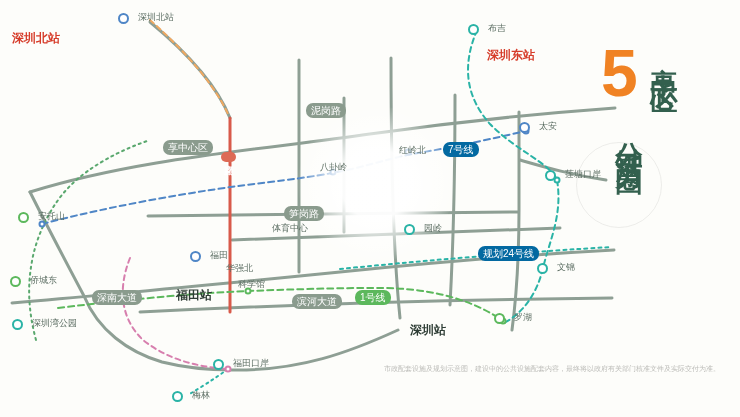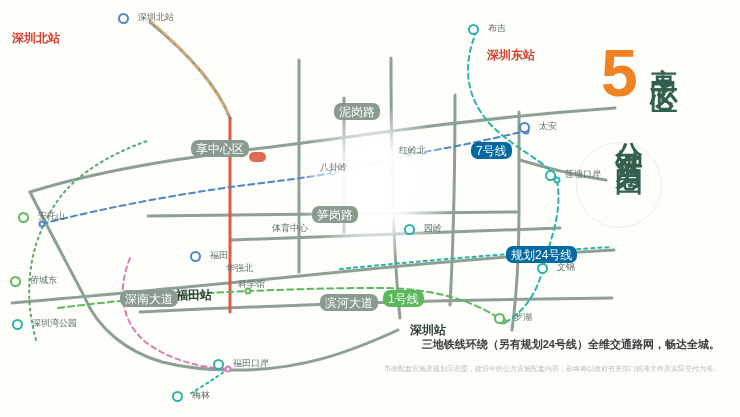--- a/index.html
+++ b/index.html
@@ -14,22 +14,22 @@
   
   .st{position:absolute;font-size:9px;color:#5c6e63;display:flex;align-items:flex-start;gap:9px;
     white-space:nowrap;line-height:1;}
   .st.major-red{color:#d63c2a;font-weight:bold;font-size:12px;}
   .st.major-dark{color:#2e3d35;font-weight:bold;font-size:12px;}
   .m-ic{width:7px;height:7px;border-radius:50%;background:#fff;display:inline-block;flex:0 0 auto;}
   .m-ic.blue{border:2px solid #4f86c6;}
   .m-ic.teal{border:2px solid #2ab3a6;}
   .m-ic.green{border:2px solid #5cb85c;}
   
-  .pill{position:absolute;background:#8a9b8d;color:#fff;font-size:12px;line-height:1.2;
-    padding:1.5px 5px;border-radius:7px;white-space:nowrap;margin-left:28px;}
+  .pill{position:absolute;background:#8a9b8d;color:#fff;font-size:10px;line-height:1.2;
+    padding:1.5px 5px;border-radius:7px;white-space:nowrap;}
   .pill.v{writing-mode:vertical-rl;padding:5px 1.5px;}
   .pill.red{background:#dd6a55;}
   .pill.blue{background:#0369a1;}
   .pill.green{background:#5cb85c;}
   .pill.teal{background:#0369a1;}
   
   .property{position:absolute;left:356px;top:176px;background:#ffffff;border-radius:4px;
     padding:3px 9px 3px 7px;display:flex;align-items:center;gap:5px;color:#f07e1e;
     font-weight:bold;font-size:12px;box-shadow:0 2px 8px rgba(0,0,0,.20);}
   .pin{width:9px;height:9px;background:#f07e1e;border-radius:50% 50% 50% 0;
@@ -209,16 +209,15 @@
   </div>
   <div class="pill teal" style="left:478px;top:246px">
     <span>规划24号线</span>
   </div>
 
 
   <div class="hl hl-prefix">享中心区</div>
   <div class="hl-num">5</div>
   <div class="hl hl-suffix">分钟活力圈</div>
 
-  <div class="tagline">三地铁线环绕（另有规划24号线）全维交通路网，畅达全城。</div>
   <div class="disclaimer">市政配套设施及规划示意图，建设中的公共设施配套内容，最终将以政府有关部门核准文件及实际交付为准。</div>
 
 </div>
 
 </body></html>

